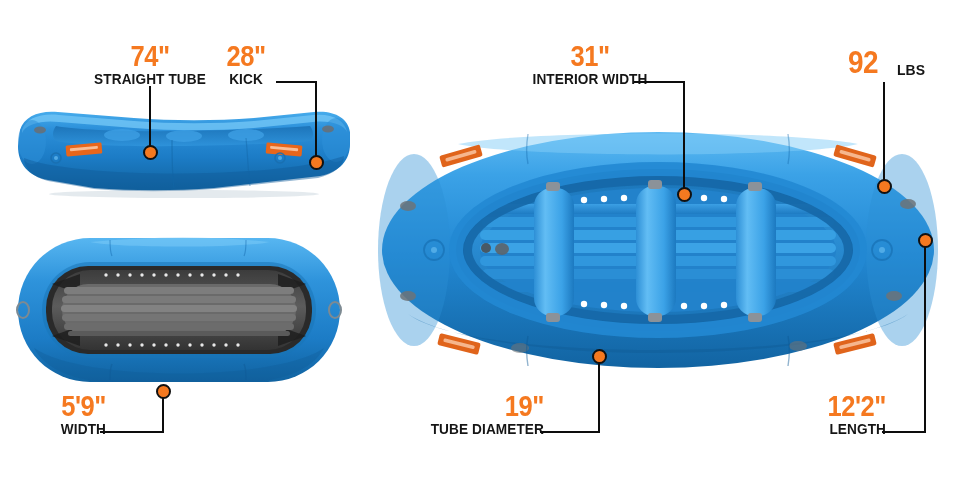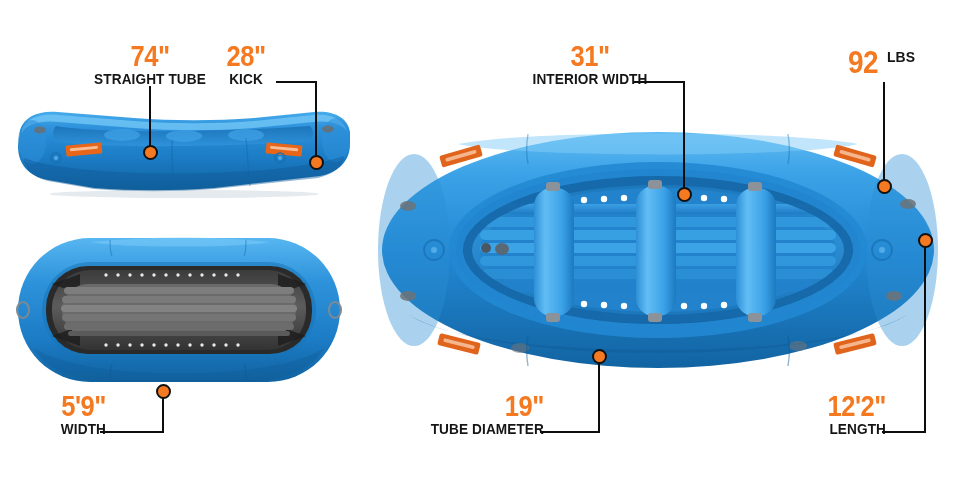--- a/index.html
+++ b/index.html
@@ -34,21 +34,21 @@
     line-height:17px;
     letter-spacing:0.1px;
     transform:scaleX(.88);
     transform-origin:var(--ox,left) top;
     white-space:nowrap;
   }
   .callout.ctr{text-align:center;--ox:center;}
   .callout.rgt{text-align:right;--ox:right;}
 
   
-  .callout.inline .row{display:flex;align-items:flex-start;gap:6px;white-space:nowrap;}
+  .callout.inline .row{display:flex;align-items:flex-end;gap:16px;white-space:nowrap;}
   .callout.inline .num{font-size:31px;line-height:30px;transform:scaleX(.9);transform-origin:left bottom;}
   .callout.inline .lbl{font-size:15.5px;transform:scaleX(.9);transform-origin:left bottom;}
 
   
   .leader{position:absolute;background:#0d0d0d;}
   .leader.v{width:2px;}
   .leader.h{height:2px;}
   .dot{
     position:absolute;width:15px;height:15px;border-radius:50%;
     background:#F57920;border:2.5px solid #111;

